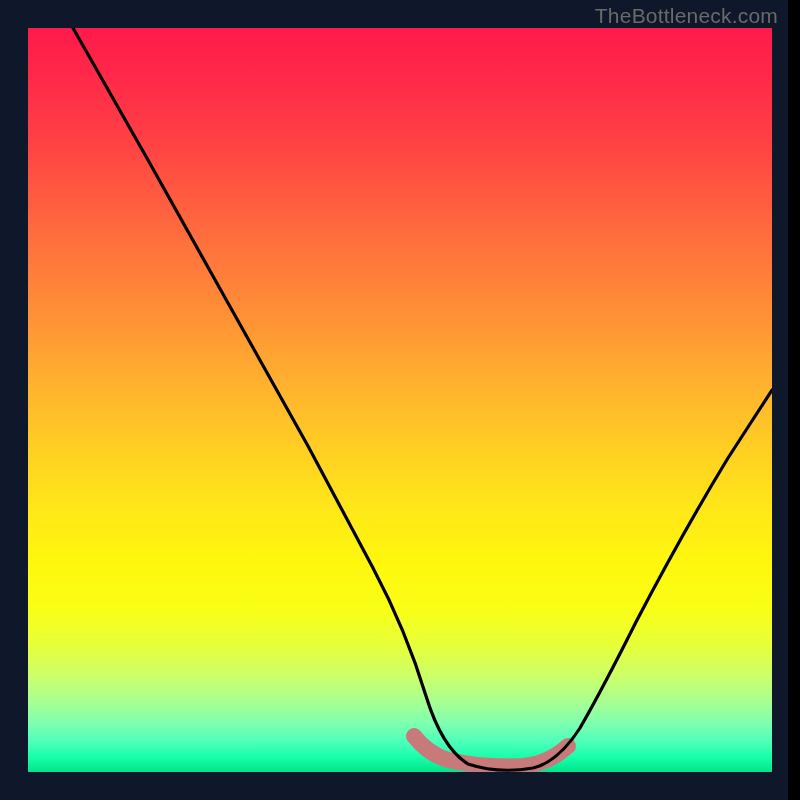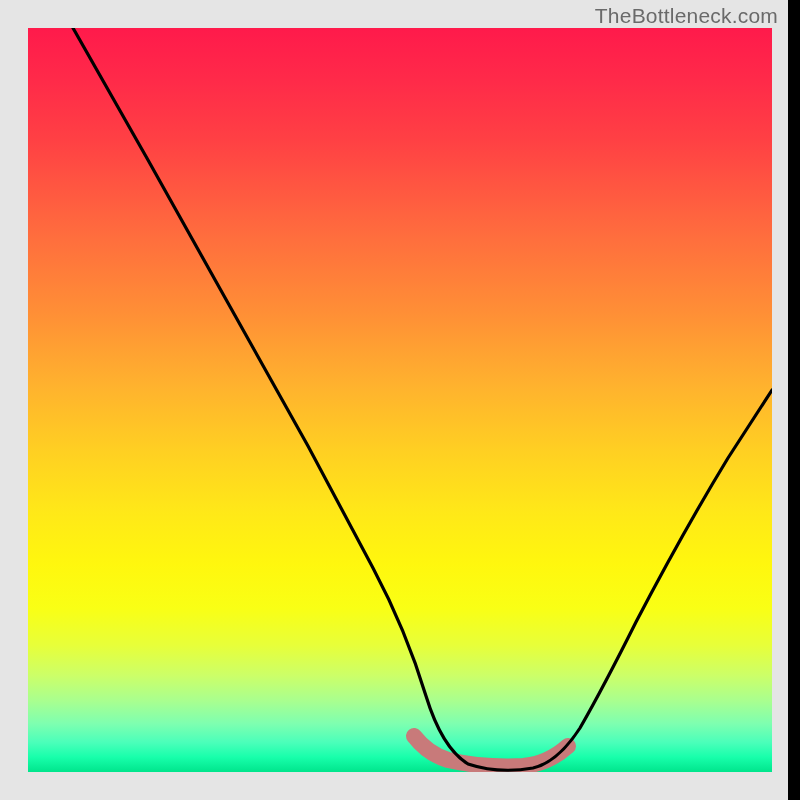--- a/index.html
+++ b/index.html
@@ -8,21 +8,21 @@
     width: 800px;
     height: 800px;
     background: #000;
     overflow: hidden;
     font-family: Arial, Helvetica, sans-serif;
   }
   .stage {
     position: relative;
     width: 788px;
     height: 800px;
-    background: #e5e5e5;
+    background: #0f172a;
   }
   .plot {
     position: absolute;
     left: 28px;
     top: 28px;
     width: 744px;
     height: 744px;
     overflow: hidden;
   }
   .gradient {

